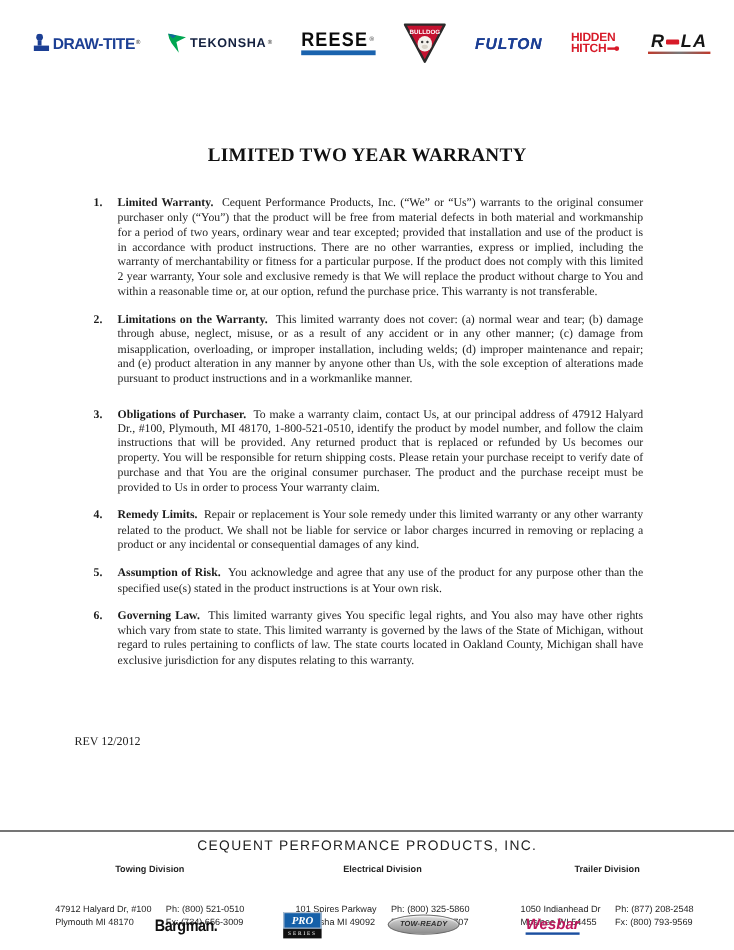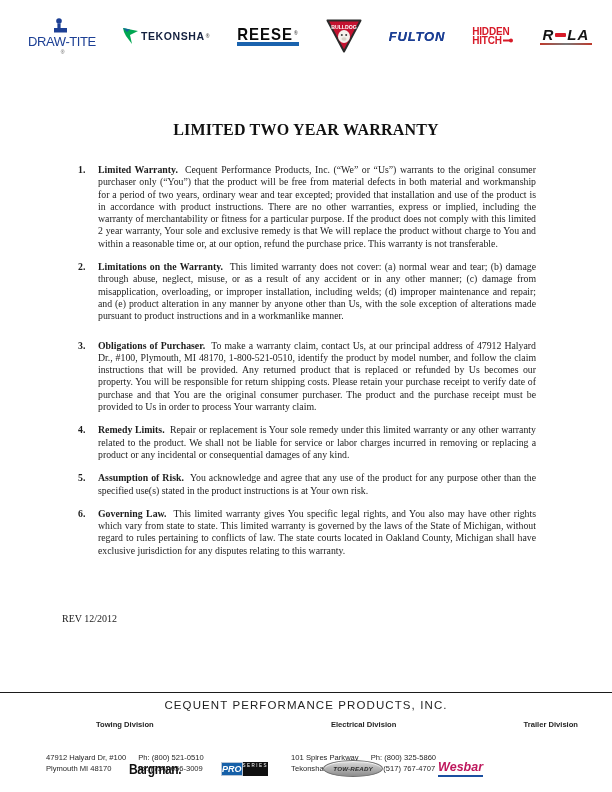--- a/index.html
+++ b/index.html
@@ -10,21 +10,21 @@
   }
 
   
   .logo-strip {
     position:absolute; top:16px; left:28px; right:20px; height:40px;
     display:flex; align-items:center; justify-content:space-between;
   }
   .lg { display:flex; align-items:center; font-family:"Liberation Sans", sans-serif; }
   .reg { font-size:5px; vertical-align:top; color:#555; margin-left:1px; }
 
-  .drawtite { color:#1c3f94; font-weight:400; font-size:13px; letter-spacing:-0.4px;flex-direction:column; }
+  .drawtite { color:#1c3f94; font-weight:700; font-size:13px; letter-spacing:-0.4px; }
   .drawtite svg { margin-right:3px; }
 
   .tekonsha { color:#13203f; font-weight:800; font-size:10.5px; letter-spacing:0.6px; }
   .tekonsha svg { margin-right:2px; }
 
   .reese { flex-direction:column; align-items:stretch; }
   .reese .word { font-weight:800; font-size:15px; letter-spacing:1px; color:#0b0b0b; line-height:13px; transform:scaleY(1.1); }
   .reese .bar { height:4px; background:#1a63ae; margin-top:2px; }
 
   .fulton { color:#1c3f94; font-weight:800; font-style:italic; font-size:13px; letter-spacing:0.8px;
@@ -73,21 +73,21 @@
   }
   .division-title { font-weight:bold; font-size:7.6px; text-align:center; margin-bottom:2.5px; }
   .division-grid { display:grid; grid-template-columns:auto auto; column-gap:12px; row-gap:1.5px; font-size:7.6px;margin-top:24px; }
 
   .footer-brands {
     position:absolute; top:760px; left:0; width:100%;
     display:flex; justify-content:center; align-items:center; gap:55px;
   }
   .bargman { font-family:"Liberation Sans", sans-serif; font-weight:800; font-size:12px;
              letter-spacing:-0.4px; color:#101010; transform:scaleY(1.15); }
-  .proseries { display:flex; width:32px; font-family:Liberation Sans, sans-serif;justify-content:flex-end; }
+  .proseries { display:flex; flex-direction:column; width:32px; font-family:Liberation Serif, serif; }
   .proseries .pro { background:#1660a8; color:#fff; font-weight:800; font-style:italic;
                     font-size:9px; text-align:center; padding:1px 0; border:1px solid #b9c6d6; }
   .proseries .series { background:#101010; color:#fff; font-size:4.5px; letter-spacing:1.5px;
                        text-align:center; padding:1px 0 1.5px; }
   .towready { width:58px; height:15px; border-radius:50% / 50%;
               background:linear-gradient(#dcdcdc,#8c8c8c); border:1px solid #6f6f6f;
               display:flex; align-items:center; justify-content:center;
               font-family:"Liberation Sans", sans-serif; font-size:6.2px; font-weight:800;
               font-style:italic; color:#2b2b2b; letter-spacing:0.2px;
               box-shadow:inset 0 1px 1px rgba(255,255,255,0.8); }
@@ -221,20 +221,26 @@
       <div class="division-grid">
         <span>101 Spires Parkway</span>
         <span>Ph: (800) 325-5860</span>
         <span>Tekonsha MI 49092</span>
         <span>Fx: (517) 767-4707</span>
       </div>
     </div>
 
     <div class="division">
       <div class="division-title">Trailer Division</div>
+      <div class="division-grid">
+        <span>1050 Indianhead Dr</span>
+        <span>Ph: (877) 208-2548</span>
+        <span>Mosinee WI 54455</span>
+        <span>Fx: (800) 793-9569</span>
+      </div>
     </div>
 
   </div>
 
   <div class="footer-brands">
     <span class="bargman">Bargman.</span>
     <span class="proseries">
       <span class="pro">PRO</span>
       <span class="series">SERIES</span>
     </span>

